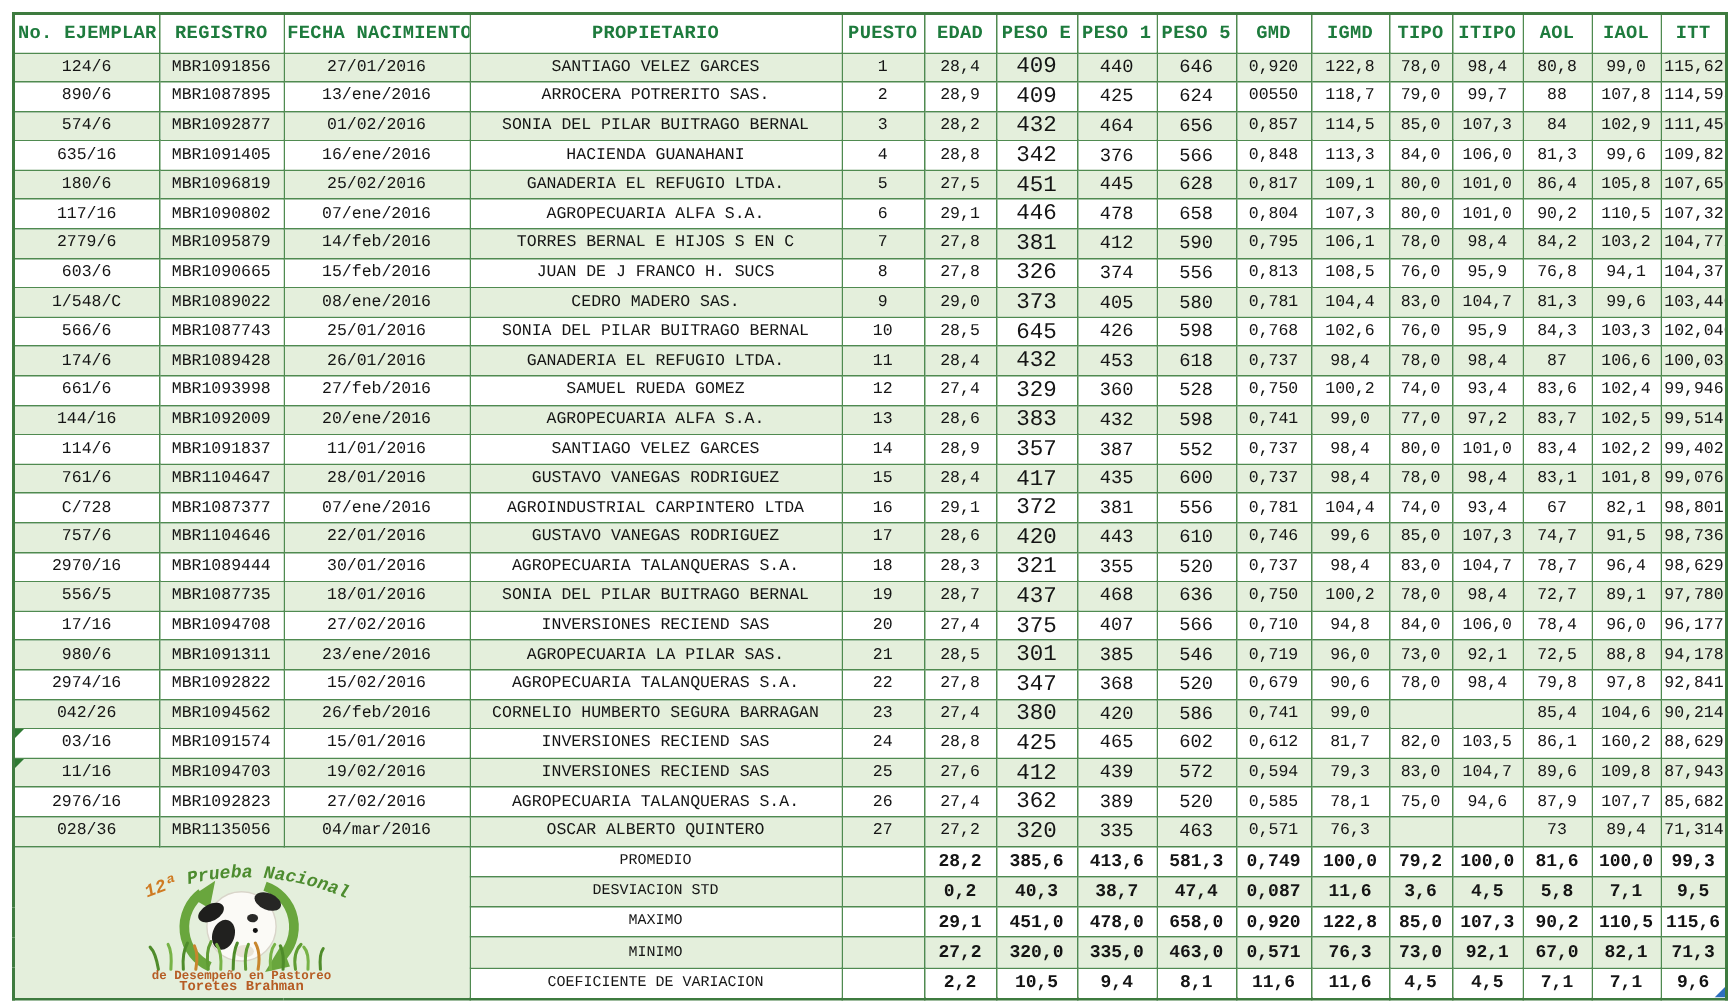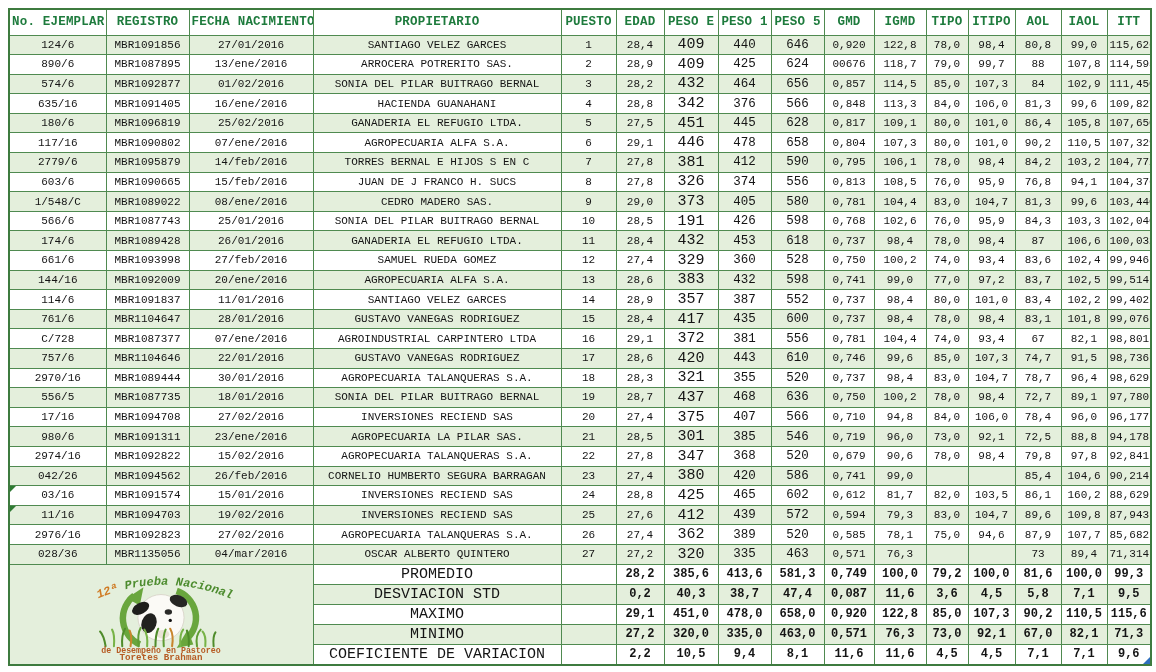--- a/index.html
+++ b/index.html
@@ -9,21 +9,21 @@
   th,td{border:1px solid #4f8a50;text-align:center;vertical-align:middle;overflow:hidden;white-space:nowrap;padding:0 2px;position:relative;}
   thead tr{height:26px;}
   tbody tr{height:19.6px;}
   thead th{color:#1e7b3d;font-weight:bold;font-size:12.5px;background:#ffffff;letter-spacing:0.2px;}
   td{font-size:11px;color:#141414;background:#ffffff;}
   tr.alt td{background:#e4efdc;}
   
   td.c6{font-size:15px;}          
   td.c7,td.c8{font-size:12.5px;} 
   
-  td.sum-label{font-size:15px;color:#141414;}
+  td.sum-label{font-size:10px;color:#141414;}
   td.sum-val{font-size:12px;font-weight:bold;color:#141414;}
   td.logo-cell{background:#e4efdc;vertical-align:middle;}
   
   .tri-green{position:absolute;left:0;top:0;width:0;height:0;border-top:6px solid #2f7a33;border-right:6px solid transparent;}
   .tri-blue{position:absolute;right:0;bottom:0;width:0;height:0;border-bottom:7px solid #2e6fbe;border-left:7px solid transparent;}
   
   col.w0{width:97px;}  col.w1{width:83px;}  col.w2{width:124px;} col.w3{width:248px;}
   col.w4{width:55px;}  col.w5{width:48px;}  col.w6{width:54px;}  col.w7{width:53px;}
   col.w8{width:53px;}  col.w9{width:50px;}  col.w10{width:52px;} col.w11{width:42px;}
   col.w12{width:47px;} col.w13{width:46px;} col.w14{width:46px;} col.w15{width:44px;}
@@ -93,21 +93,21 @@
         <tr>
           <td class="c0">890/6</td>
           <td class="c1">MBR1087895</td>
           <td class="c2">13/ene/2016</td>
           <td class="c3">ARROCERA POTRERITO SAS.</td>
           <td class="c4">2</td>
           <td class="c5">28,9</td>
           <td class="c6">409</td>
           <td class="c7">425</td>
           <td class="c8">624</td>
-          <td class="c9">00676</td>
+          <td class="c9">00550</td>
           <td class="c10">118,7</td>
           <td class="c11">79,0</td>
           <td class="c12">99,7</td>
           <td class="c13">88</td>
           <td class="c14">107,8</td>
           <td class="c15">114,595</td>
         </tr>
         <tr class="alt">
           <td class="c0">574/6</td>
           <td class="c1">MBR1092877</td>
@@ -234,21 +234,21 @@
           <td class="c14">99,6</td>
           <td class="c15">103,440</td>
         </tr>
         <tr>
           <td class="c0">566/6</td>
           <td class="c1">MBR1087743</td>
           <td class="c2">25/01/2016</td>
           <td class="c3">SONIA DEL PILAR BUITRAGO BERNAL</td>
           <td class="c4">10</td>
           <td class="c5">28,5</td>
-          <td class="c6">191</td>
+          <td class="c6">645</td>
           <td class="c7">426</td>
           <td class="c8">598</td>
           <td class="c9">0,768</td>
           <td class="c10">102,6</td>
           <td class="c11">76,0</td>
           <td class="c12">95,9</td>
           <td class="c13">84,3</td>
           <td class="c14">103,3</td>
           <td class="c15">102,040</td>
         </tr>

